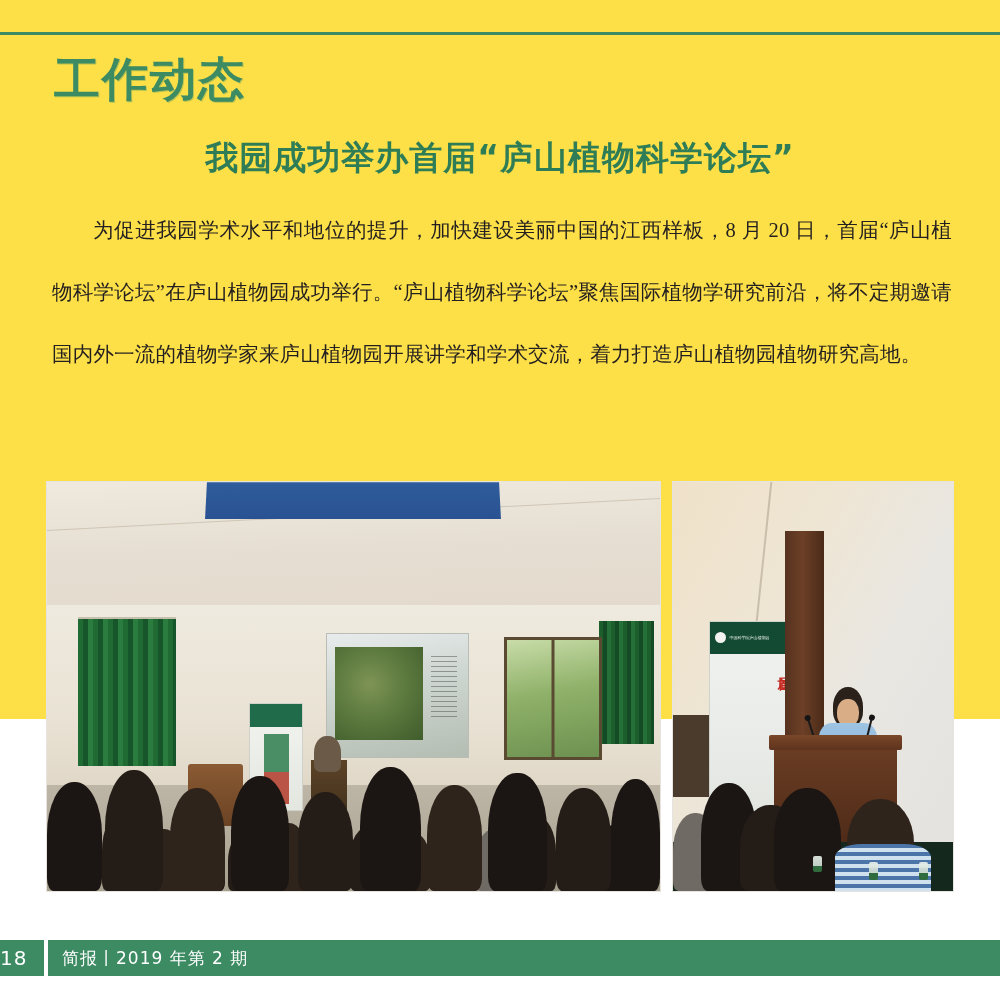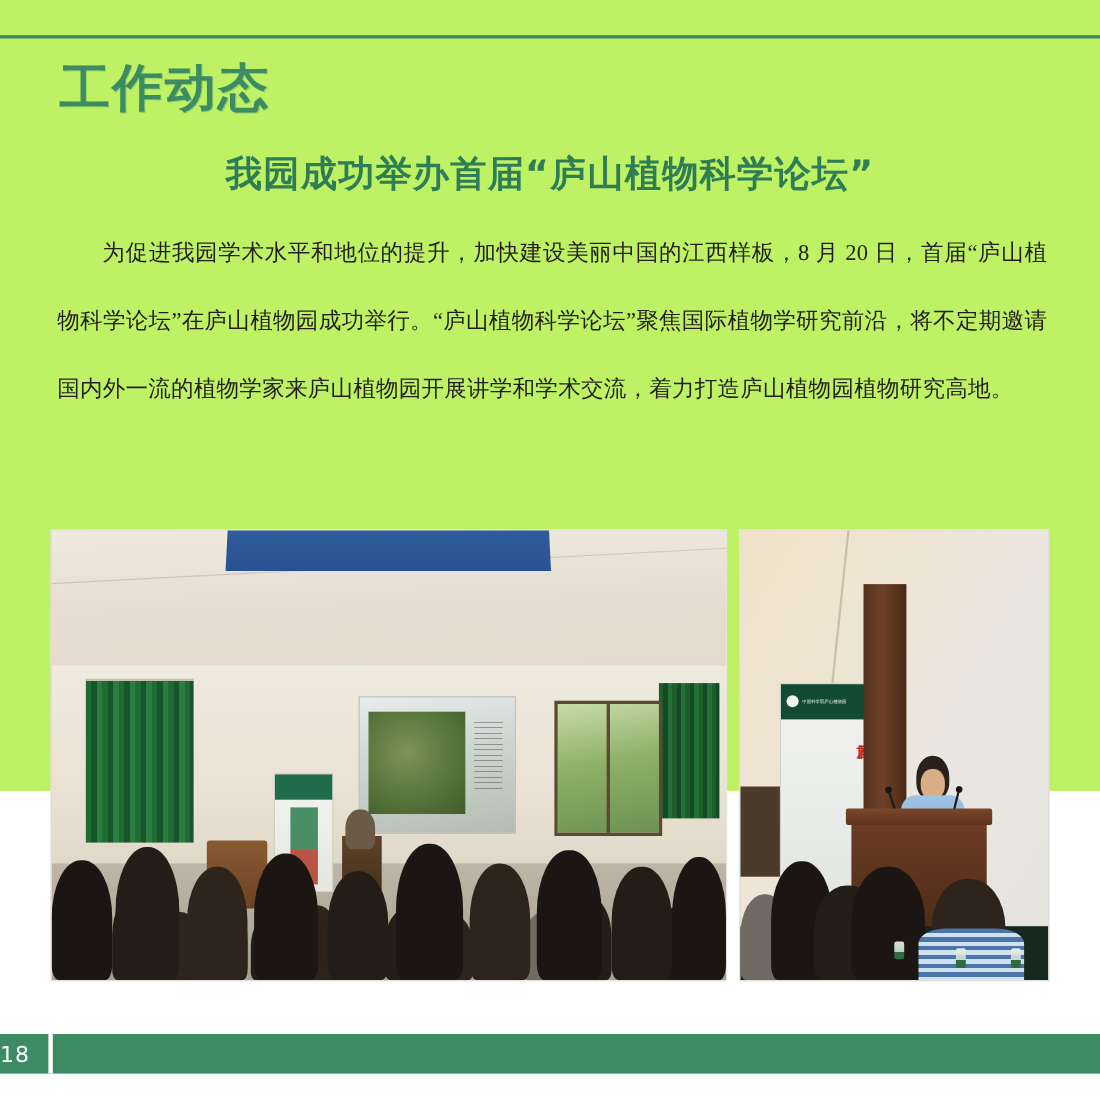--- a/index.html
+++ b/index.html
@@ -15,21 +15,21 @@
     font-family: "Liberation Serif", "DejaVu Serif", serif;
     color: #231f20;
     overflow: hidden;
   }
 
   .page {
     position: absolute;
     inset: 0;
     width: 1000px;
     height: 719px;
-    background: #bef264;
+    background: #fde047;
   }
 
   
   .top-rule {
     position: absolute;
     left: 0;
     top: 32px;
     width: 1000px;
     height: 3px;
     background: #3d8b63;
@@ -442,15 +442,16 @@
         <div class="sp-bottle" style="left:88%;"></div>
         <div class="sp-bottle" style="left:50%;bottom:14%;height:11%;"></div>
       </div>
     </div>
 
   </div>
 
   <div class="footer">
     <div class="footer-page">18</div>
     <div class="footer-sep"></div>
+    <div class="footer-title">简报丨2019 年第 2 期</div>
   </div>
 
 </div>
 
 </body></html>

